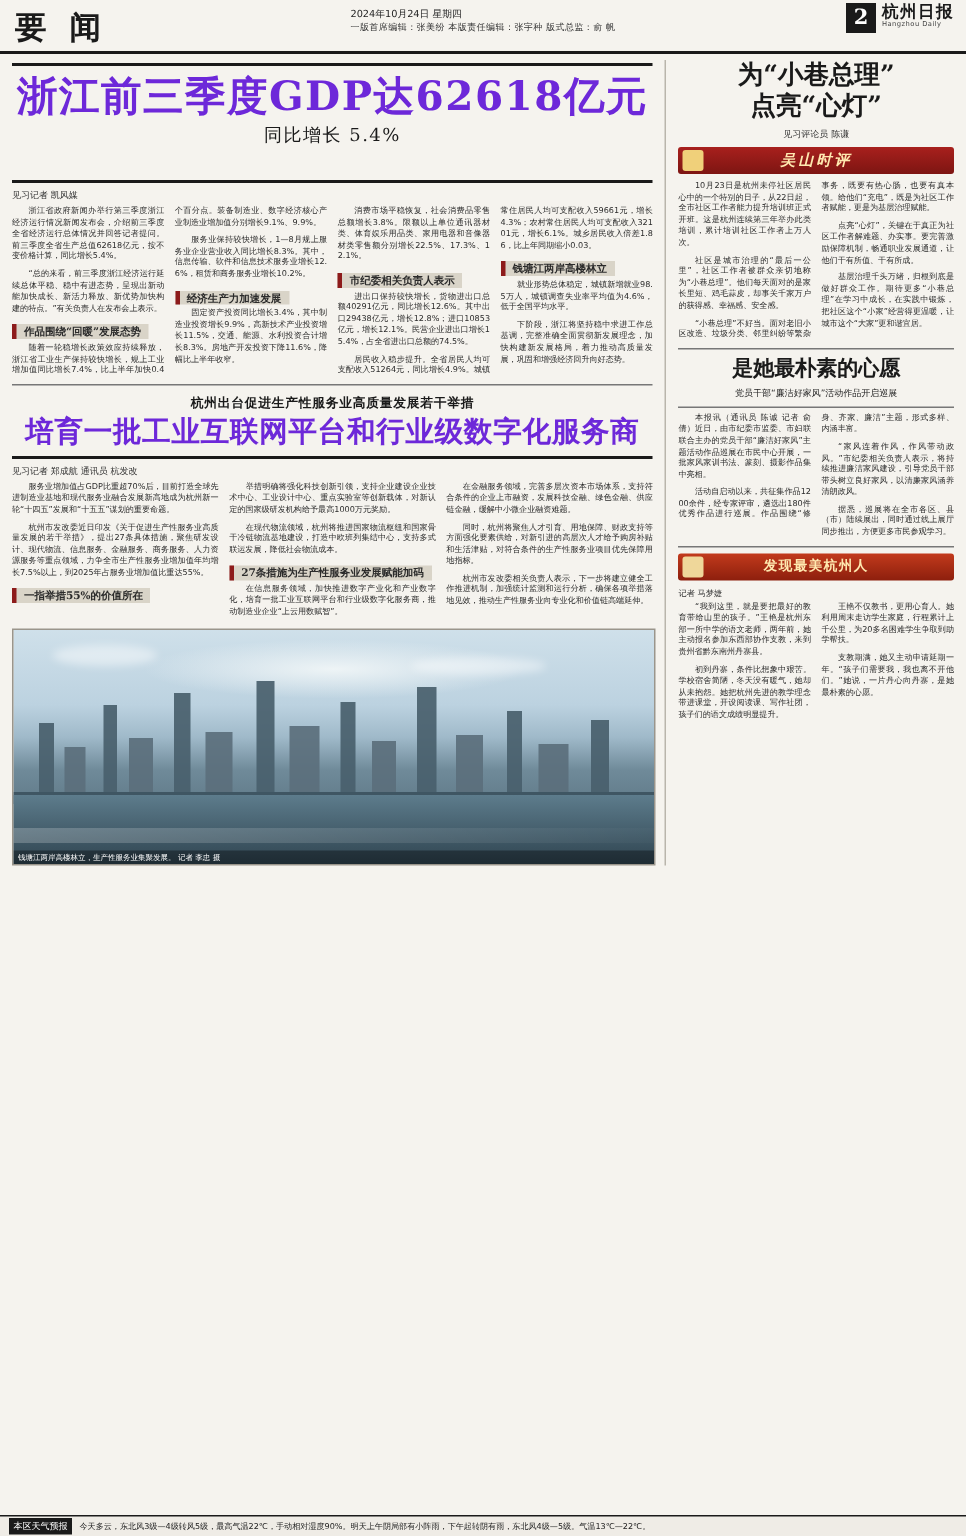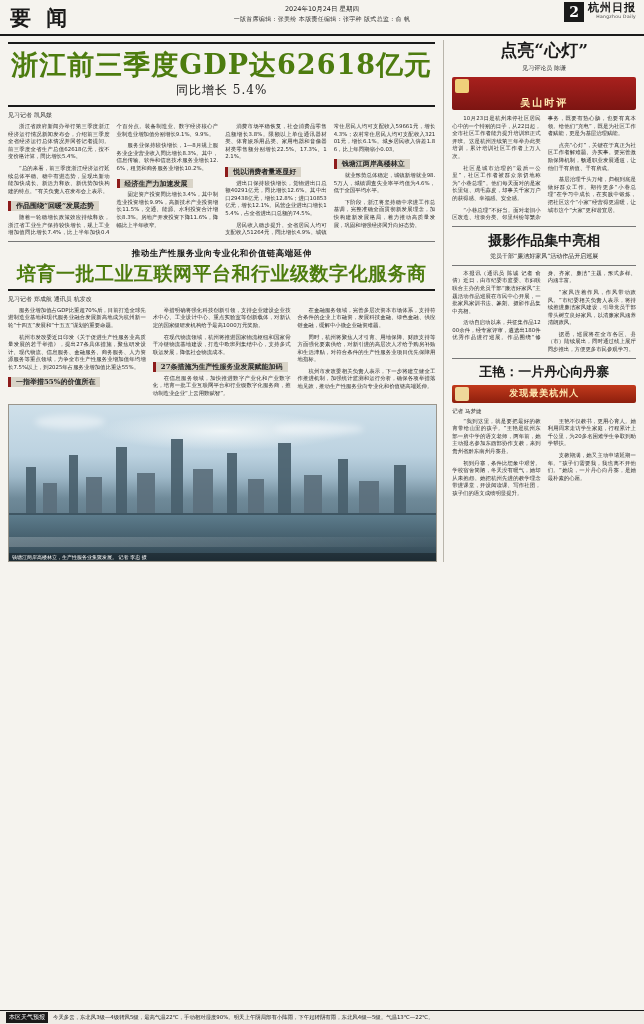--- a/index.html
+++ b/index.html
@@ -14,47 +14,47 @@
 
   
   .masthead{position:relative;height:34px;border-bottom:2px solid #1a1a1a;}
   .mast-title{
     position:absolute;left:10px;top:4px;
     font-size:21px;font-weight:bold;letter-spacing:4px;
     font-family:"DejaVu Serif","Liberation Serif",serif;
   }
   .mast-center{
     position:absolute;left:50%;top:4px;transform:translateX(-50%);
-    text-align:center;font-size:6.5px;line-height:10px;color:#222;
+    text-align:left;font-size:6.5px;line-height:10px;color:#222;
   }
   .mast-date{font-size:6.5px;}
   .mast-editors{font-size:6px;color:#333;letter-spacing:.3px;}
   .mast-right{position:absolute;right:8px;top:2px;display:flex;align-items:center;gap:4px;}
   .pagenum{
     width:20px;height:20px;background:#1a1a1a;color:#fff;
     font-size:14px;font-weight:bold;display:flex;align-items:center;justify-content:center;
     font-family:"DejaVu Serif","Liberation Serif",serif;
   }
-  .logo-block{text-align:right;line-height:9px;}
+  .logo-block{text-align:left;line-height:9px;}
   .logo-cn{font-size:11px;font-weight:bold;font-family:"DejaVu Serif","Liberation Serif",serif;letter-spacing:1px;}
   .logo-en{font-size:4.5px;color:#444;letter-spacing:.3px;}
 
   
   .body{position:relative;padding:4px 8px 0 8px;}
   .cols{display:flex;gap:8px;}
   .col-left{width:428px;}
   .col-right{width:184px;border-left:1px solid #b9b5ab;padding-left:8px;}
 
   
   .h1{
     font-family:"DejaVu Serif","Liberation Serif",serif;
-    font-weight:bold;text-align:center;color:#4d7c0f;
+    font-weight:bold;text-align:center;color:#6d28d9;
   }
   .lead-headline{font-size:27px;letter-spacing:1px;line-height:30px;margin:6px 0 2px;}
-  .lead-sub{text-align:center;font-size:12px;letter-spacing:1px;margin-bottom:6px;font-family:"DejaVu Serif","Liberation Serif",serif;}
+  .lead-sub{text-align:center;font-size:12px;letter-spacing:1px;margin-bottom:21px;font-family:"DejaVu Serif","Liberation Serif",serif;}
   .rule-thick{border-top:2px solid #1a1a1a;margin:2px 0 4px;}
   .rule-thin{border-top:1px solid #777;margin:4px 0;}
 
   .byline{font-size:6px;color:#333;margin:2px 0 3px;}
 
   
   .tx{font-size:5.4px;line-height:7.6px;color:#2b2b2b;text-align:justify;}
   .tx p{margin:0 0 4px;text-indent:11px;word-break:break-all;}
   .cols4{column-count:4;column-gap:7px;}
   .cols3{column-count:3;column-gap:7px;}
@@ -85,24 +85,25 @@
   .bank{position:absolute;left:0;bottom:40px;width:100%;height:8px;background:#3f5663;}
   .photo-cap{
     position:absolute;left:0;bottom:0;width:100%;
     font-size:5px;color:#fff;background:rgba(0,0,0,.35);padding:1px 3px;box-sizing:border-box;
   }
 
   
   .r-head{font-size:17px;line-height:21px;text-align:center;font-weight:bold;font-family:"DejaVu Serif","Liberation Serif",serif;}
   .r-sub{text-align:center;font-size:6px;margin:3px 0 4px;color:#333;}
   .banner{
-    position:relative;height:33px;margin:4px 0 5px;
+    position:relative;height:18px;margin:4px 0 5px;
     background:linear-gradient(#a8201d,#7d1512);
-    display:flex;align-items:flex-end;justify-content:center;
+    display:flex;align-items:center;justify-content:center;
     border-radius:2px;
+    font-style:italic;
   }
   .banner span{color:#ffe9b0;font-size:10px;font-weight:bold;letter-spacing:2px;font-family:"DejaVu Serif","Liberation Serif",serif;}
   .banner .seal{position:absolute;left:3px;top:2px;width:14px;height:14px;background:#f0d07a;border-radius:2px;}
   .banner2{
     position:relative;height:18px;margin:4px 0 5px;
     background:linear-gradient(#c23a1c,#8d1f0d);
     display:flex;align-items:center;justify-content:center;border-radius:2px;
   }
   .banner2 span{color:#ffe9b0;font-size:9px;font-weight:bold;letter-spacing:1px;font-family:Liberation Sans, sans-serif;}
   .banner2 .seal{position:absolute;left:3px;top:2px;width:14px;height:14px;background:#efd79a;border-radius:2px;}
@@ -157,31 +158,31 @@
 
         <div class="tx cols4">
           <p>浙江省政府新闻办举行第三季度浙江经济运行情况新闻发布会，介绍前三季度全省经济运行总体情况并回答记者提问。前三季度全省生产总值62618亿元，按不变价格计算，同比增长5.4%。</p>
           <p>“总的来看，前三季度浙江经济运行延续总体平稳、稳中有进态势，呈现出新动能加快成长、新活力释放、新优势加快构建的特点。”有关负责人在发布会上表示。</p>
           <div class="subhead">作品围绕“回暖”发展态势</div>
           <p>随着一轮稳增长政策效应持续释放，浙江省工业生产保持较快增长，规上工业增加值同比增长7.4%，比上半年加快0.4个百分点。装备制造业、数字经济核心产业制造业增加值分别增长9.1%、9.9%。</p>
           <p>服务业保持较快增长，1—8月规上服务业企业营业收入同比增长8.3%。其中，信息传输、软件和信息技术服务业增长12.6%，租赁和商务服务业增长10.2%。</p>
           <div class="subhead">经济生产力加速发展</div>
           <p>固定资产投资同比增长3.4%，其中制造业投资增长9.9%，高新技术产业投资增长11.5%，交通、能源、水利投资合计增长8.3%。房地产开发投资下降11.6%，降幅比上半年收窄。</p>
           <p>消费市场平稳恢复，社会消费品零售总额增长3.8%。限额以上单位通讯器材类、体育娱乐用品类、家用电器和音像器材类零售额分别增长22.5%、17.3%、12.1%。</p>
-          <div class="subhead">悦以消费者量逐显好</div>
+          <div class="subhead">市纪委相关负责人表示</div>
           <p>进出口保持较快增长，货物进出口总额40291亿元，同比增长12.6%。其中出口29438亿元，增长12.8%；进口10853亿元，增长12.1%。民营企业进出口增长15.4%，占全省进出口总额的74.5%。</p>
           <p>居民收入稳步提升。全省居民人均可支配收入51264元，同比增长4.9%。城镇常住居民人均可支配收入59661元，增长4.3%；农村常住居民人均可支配收入32101元，增长6.1%。城乡居民收入倍差1.86，比上年同期缩小0.03。</p>
           <div class="subhead">钱塘江两岸高楼林立</div>
           <p>就业形势总体稳定，城镇新增就业98.5万人，城镇调查失业率平均值为4.6%，低于全国平均水平。</p>
           <p>下阶段，浙江将坚持稳中求进工作总基调，完整准确全面贯彻新发展理念，加快构建新发展格局，着力推动高质量发展，巩固和增强经济回升向好态势。</p>
         </div>
 
         <div class="rule-thin"></div>
 
-        <div class="kicker">推动生产性服务业向专业化和价值链高端延伸</div>
+        <div class="kicker">杭州出台促进生产性服务业高质量发展若干举措</div>
         <div class="h1 h2-headline">培育一批工业互联网平台和行业级数字化服务商</div>
         <div class="rule-thick"></div>
         <div class="byline">见习记者 郑成航 通讯员 杭发改</div>
 
         <div class="tx cols3">
           <p>服务业增加值占GDP比重超70%后，目前打造全球先进制造业基地和现代服务业融合发展新高地成为杭州新一轮“十四五”发展和“十五五”谋划的重要命题。</p>
           <p>杭州市发改委近日印发《关于促进生产性服务业高质量发展的若干举措》，提出27条具体措施，聚焦研发设计、现代物流、信息服务、金融服务、商务服务、人力资源服务等重点领域，力争全市生产性服务业增加值年均增长7.5%以上，到2025年占服务业增加值比重达55%。</p>
           <div class="subhead">一指举措55%的价值所在</div>
           <p>举措明确将强化科技创新引领，支持企业建设企业技术中心、工业设计中心、重点实验室等创新载体，对新认定的国家级研发机构给予最高1000万元奖励。</p>
           <p>在现代物流领域，杭州将推进国家物流枢纽和国家骨干冷链物流基地建设，打造中欧班列集结中心，支持多式联运发展，降低社会物流成本。</p>
@@ -217,52 +218,52 @@
           <div class="water"></div>
           <div class="water-shine"></div>
 
           <div class="photo-cap">钱塘江两岸高楼林立，生产性服务业集聚发展。 记者 李忠 摄</div>
         </div>
 
       </div>
 
       <div class="col-right">
 
+        <div class="r-head">为“小巷总理”</div>
         <div class="r-head">点亮“心灯”</div>
         <div class="r-sub">见习评论员 陈谦</div>
 
         <div class="banner">
           <div class="seal"></div>
           <span>吴山时评</span>
         </div>
 
         <div class="tx cols2">
           <p>10月23日是杭州未停社区居民心中的一个特别的日子，从22日起，全市社区工作者能力提升培训班正式开班。这是杭州连续第三年举办此类培训，累计培训社区工作者上万人次。</p>
           <p>社区是城市治理的“最后一公里”，社区工作者被群众亲切地称为“小巷总理”。他们每天面对的是家长里短、鸡毛蒜皮，却事关千家万户的获得感、幸福感、安全感。</p>
           <p>“小巷总理”不好当。面对老旧小区改造、垃圾分类、邻里纠纷等繁杂事务，既要有热心肠，也要有真本领。给他们“充电”，既是为社区工作者赋能，更是为基层治理赋能。</p>
           <p>点亮“心灯”，关键在于真正为社区工作者解难题、办实事。要完善激励保障机制，畅通职业发展通道，让他们干有所值、干有所成。</p>
           <p>基层治理千头万绪，归根到底是做好群众工作。期待更多“小巷总理”在学习中成长，在实践中锻炼，把社区这个“小家”经营得更温暖，让城市这个“大家”更和谐宜居。</p>
         </div>
 
         <div class="rule-thin"></div>
 
-        <div class="r-head2">摄影作品集中亮相</div>
+        <div class="r-head2">是她最朴素的心愿</div>
         <div class="r-lead">党员干部“廉洁好家风”活动作品开启巡展</div>
         <div class="rule-thin"></div>
 
         <div class="tx cols2">
           <p>本报讯（通讯员 陈诚 记者 俞倩）近日，由市纪委市监委、市妇联联合主办的党员干部“廉洁好家风”主题活动作品巡展在市民中心开展，一批家风家训书法、篆刻、摄影作品集中亮相。</p>
           <p>活动自启动以来，共征集作品1200余件，经专家评审，遴选出180件优秀作品进行巡展。作品围绕“修身、齐家、廉洁”主题，形式多样、内涵丰富。</p>
           <p>“家风连着作风，作风带动政风。”市纪委相关负责人表示，将持续推进廉洁家风建设，引导党员干部带头树立良好家风，以清廉家风涵养清朗政风。</p>
           <p>据悉，巡展将在全市各区、县（市）陆续展出，同时通过线上展厅同步推出，方便更多市民参观学习。</p>
         </div>
 
         <div class="rule-thin"></div>
 
-        <div class="r-head3">王艳：一片丹心向丹寨</div>
 
         <div class="banner2">
           <div class="seal"></div>
           <span>发现最美杭州人</span>
         </div>
 
         <div class="r-byline">记者 马梦婕</div>
 
         <div class="tx cols2">
           <p>“我到这里，就是要把最好的教育带给山里的孩子。”王艳是杭州东部一所中学的语文老师，两年前，她主动报名参加东西部协作支教，来到贵州省黔东南州丹寨县。</p>

